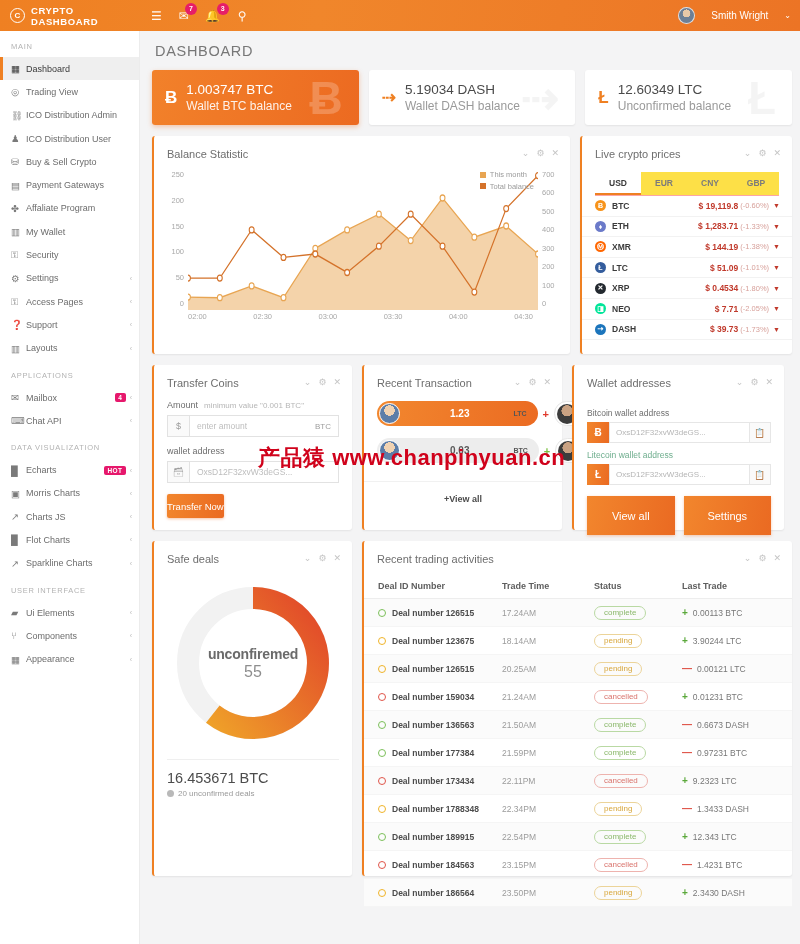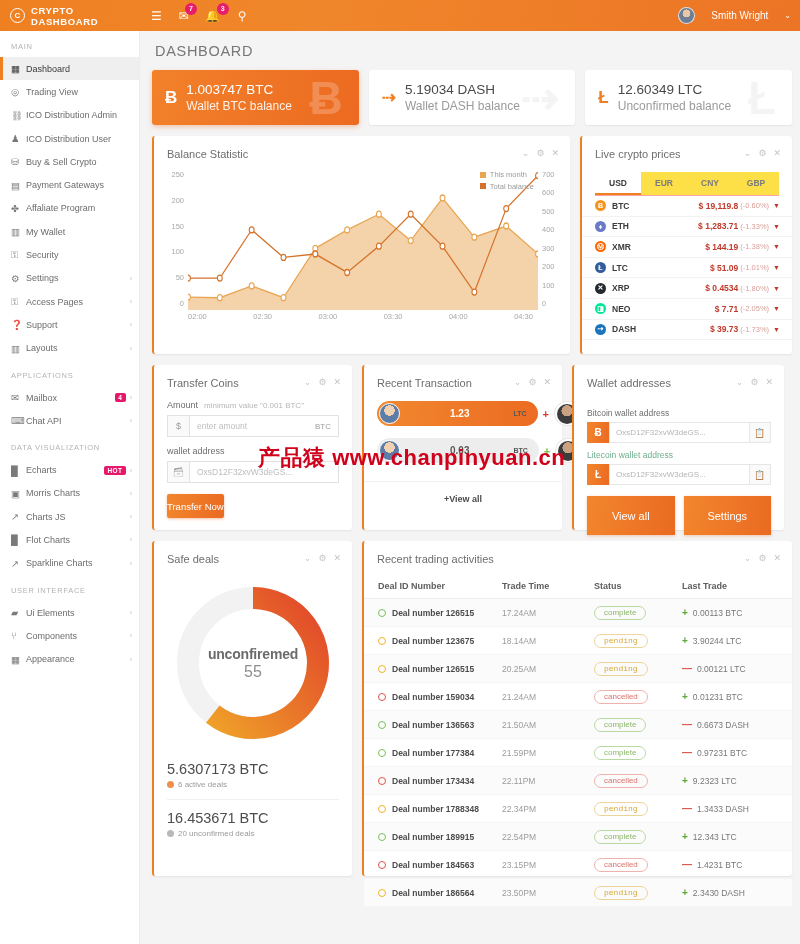--- a/index.html
+++ b/index.html
@@ -279,21 +279,21 @@
   .deal-name { font-weight: bold; color: #4c4c4c; display: flex; align-items: center; gap: 6px; }
   .st-dot {
     width: 8px; height: 8px; border-radius: 50%; flex: none; border: 1.5px solid;
   }
   .tt { color: #9b9b9b; }
   .pill {
     display: inline-block; border: 1px solid; border-radius: 9px;
     padding: 1.5px 9px; font-size: 8px;
   }
   .pill.complete { color: #8ab86a; border-color: #b9d9a3; }
-  .pill.pending { color: #d8a73d; border-color: #ecd499; font-family: Liberation Mono, monospace; }
+  .pill.pending { color: #d8a73d; border-color: #ecd499; }
   .pill.cancelled { color: #d9736c; border-color: #eeb3ae; }
   .lt { color: #777; display: flex; align-items: center; gap: 5px; }
   .lt-sign { font-weight: bold; font-size: 10px; }
 
   
   .watermark {
     position: absolute; left: 258px; top: 443px; z-index: 30;
     font-size: 22px; font-weight: bold; color: #d0021b;
     letter-spacing: .5px; white-space: nowrap; pointer-events: none;
   }
@@ -747,27 +747,20 @@
               </linearGradient>
             </defs>
             <circle cx="86" cy="86" r="65" fill="none" stroke="#f2f2f2" stroke-width="22"></circle>
             <path d="M 86 21 A 65 65 0 1 1 45.8 137.1" fill="none" stroke="url(#dg)" stroke-width="22" stroke-linecap="butt"></path>
           </svg>
           <div class="donut-center">
             <div class="donut-label">unconfiremed</div>
             <div class="donut-num">55</div>
           </div>
         </div>
-        <div class="deal-block" style="margin-top:12px">
-          <div class="deal-amt">5.6307173 BTC</div>
-          <div class="deal-sub">
-            <span class="deal-dot" style="background:#ef8f4e"></span>
-            <span>6 active deals</span>
-          </div>
-        </div>
         <div class="deal-div"></div>
         <div class="deal-block">
           <div class="deal-amt">16.453671 BTC</div>
           <div class="deal-sub">
             <span class="deal-dot" style="background:#b9b9b9"></span>
             <span>20 unconfirmed deals</span>
           </div>
         </div>
       </div>
 

